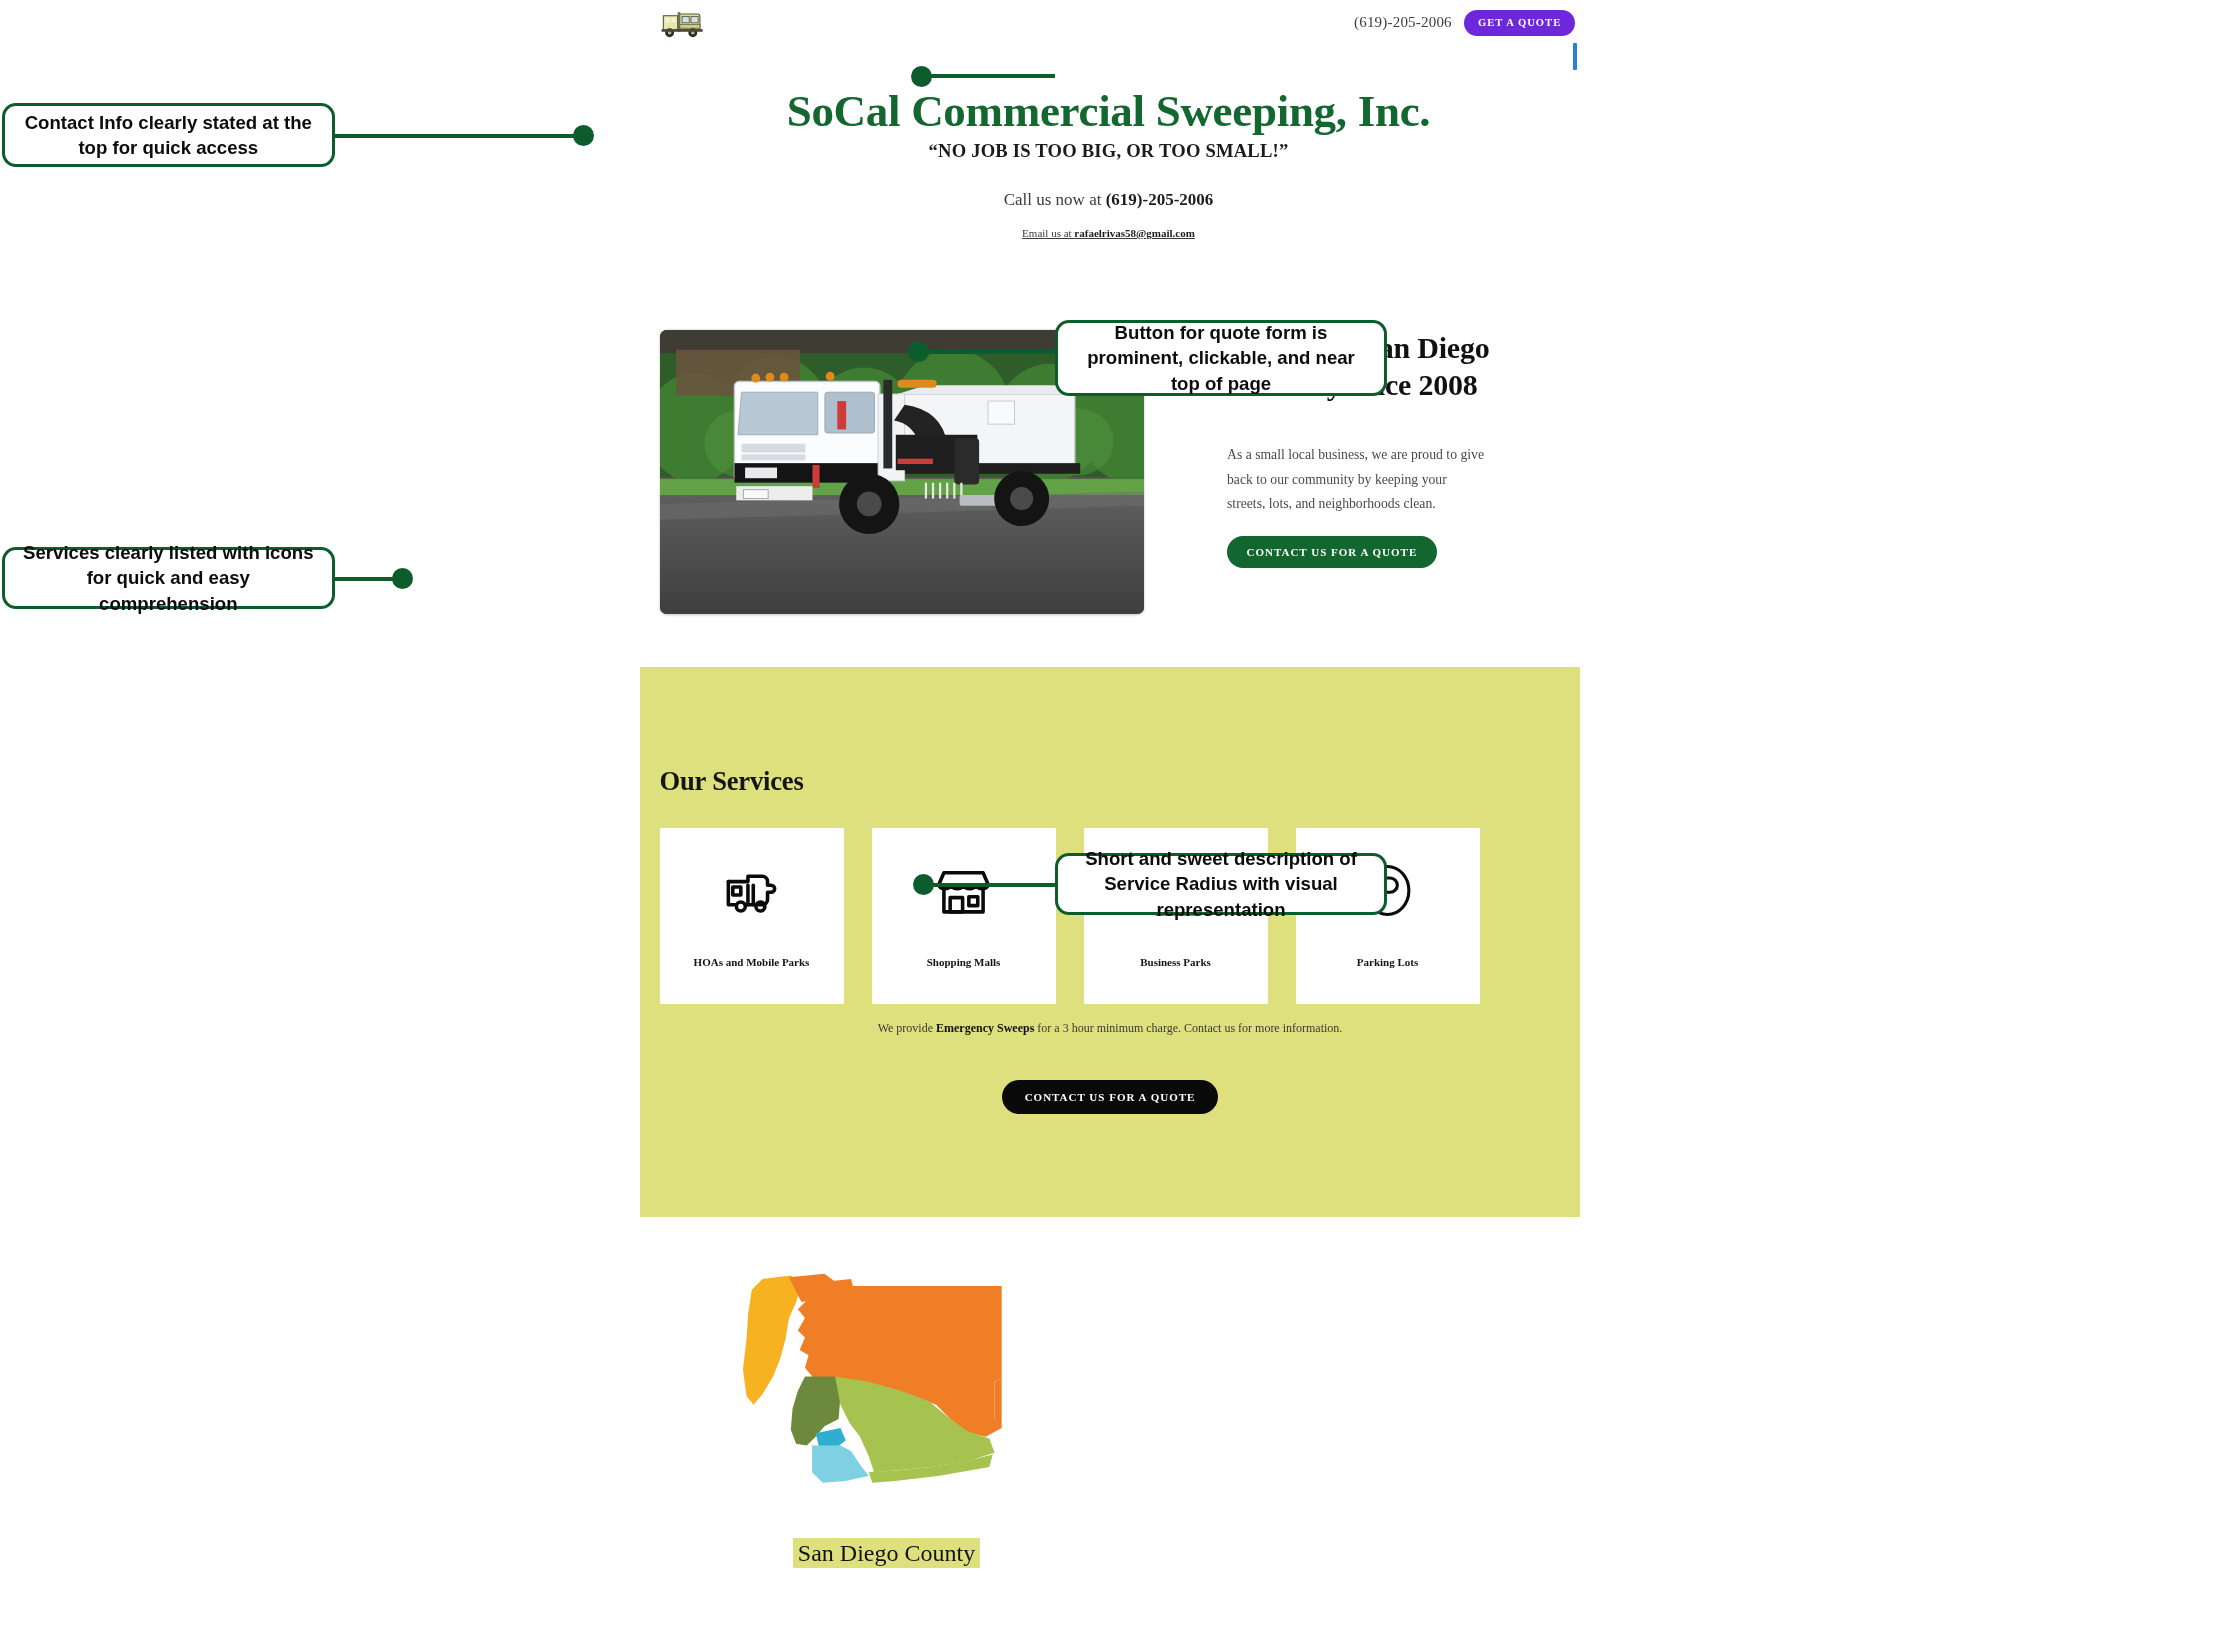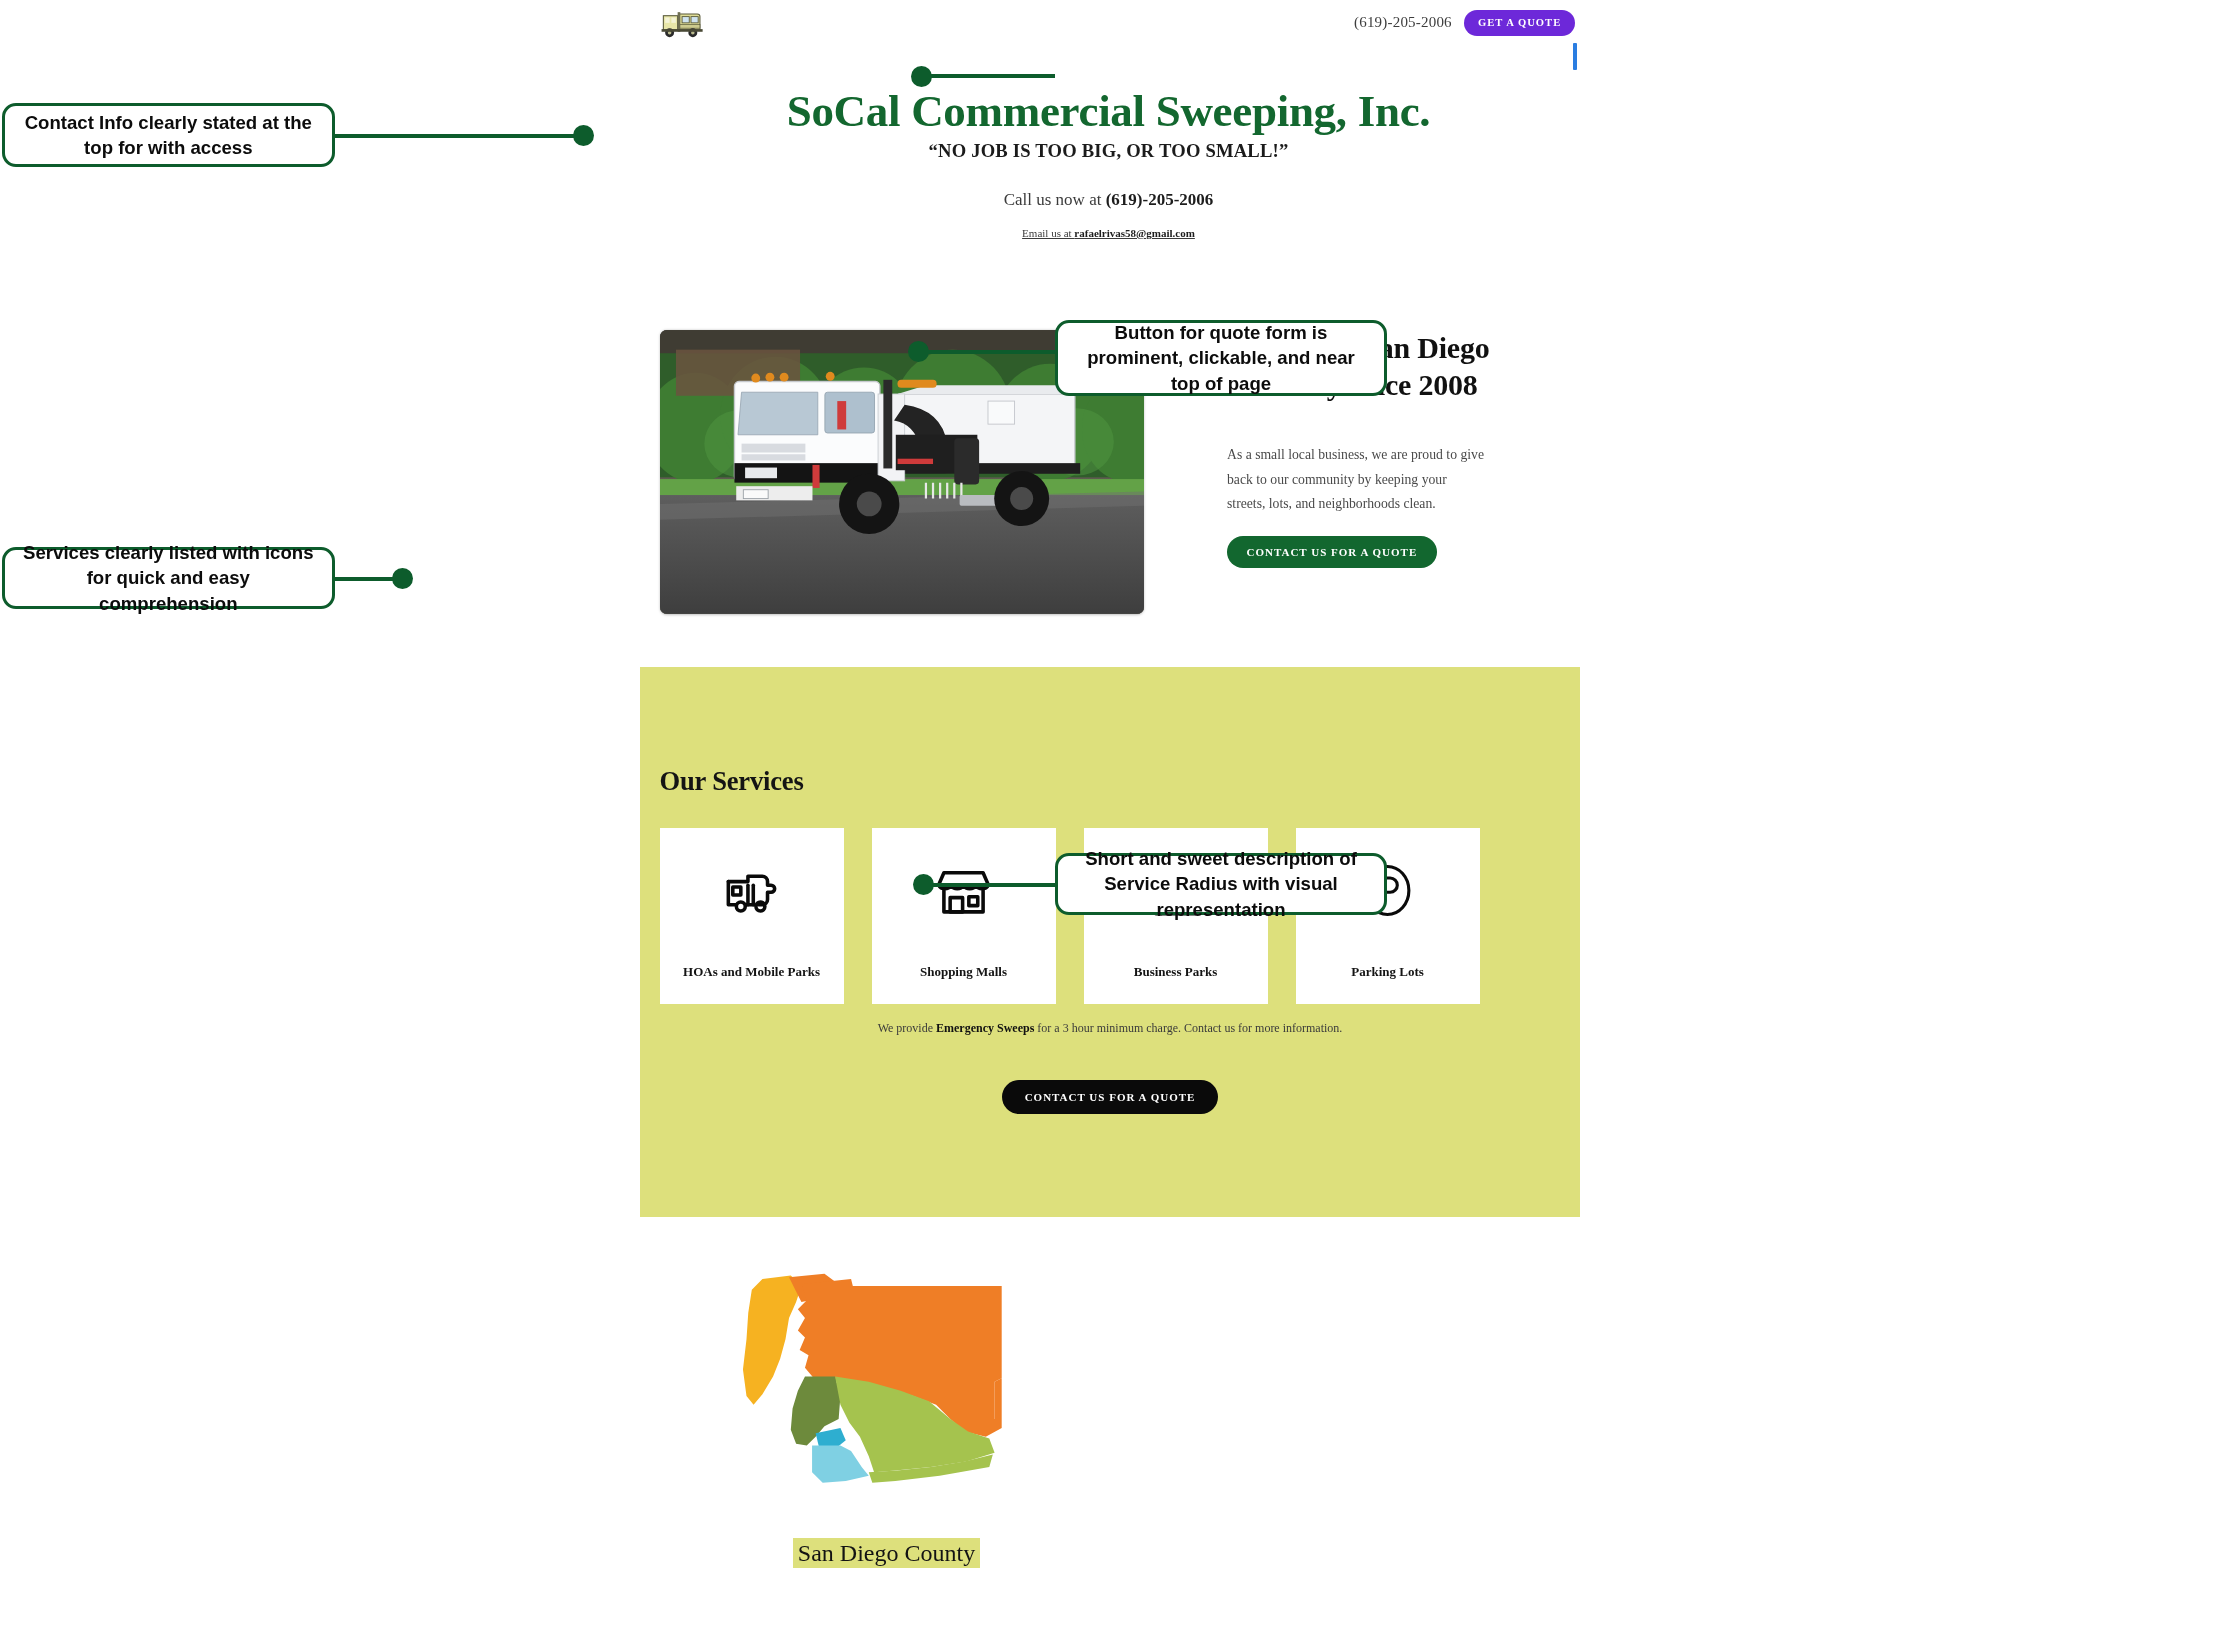--- a/index.html
+++ b/index.html
@@ -110,23 +110,23 @@
   }
   .cards { position: absolute; left: 19.5px; top: 161px; display: flex; gap: 28px; }
   .card {
     width: 184px; height: 176px; background: #ffffff;
     display: flex; flex-direction: column; align-items: center;
     justify-content: flex-start; padding-top: 34px;
   }
   .card-icon { width: 57px; height: 57px; }
   .card-icon svg { width: 100%; height: 100%; display: block; }
   .card-label {
-    margin-top: auto; margin-bottom: 23px; padding: 0 10.6px;
-    font-family: "Liberation Serif", serif;
-    font-size: 13px; font-weight: 700; color: #141414;
+    margin-top: auto; margin-bottom: 34px; padding: 0 10.6px;
+    font-family: "Liberation Serif", serif;
+    font-size: 11px; font-weight: 700; color: #141414;
     text-align: center; line-height: 1.4;
   }
   .emergency {
     position: absolute; left: 0; top: 354px; width: 940px; text-align: center;
     font-family: "Liberation Serif", serif;
     font-size: 12px; color: #3a3a3a;
   }
   .emergency b { color: #111111; font-weight: 700; }
   .services-cta-wrap {
     position: absolute; left: 0; top: 413px; width: 940px; text-align: center;
@@ -389,21 +389,21 @@
 </div>
 
 <div id="annotations">
 
   <div class="leader-dot" style="left:911px; top:66px;"></div>
   <div class="leader" style="left:927px; top:74px; width:128px;"></div>
 
   <div class="leader-dot" style="left:573px; top:125px;"></div>
   <div class="leader" style="left:335px; top:134px; width:246px;"></div>
   <div class="anno" style="left:1.8px; top:103px; width:333px; height:64px;">
-    <span>Contact Info clearly stated at the top for with access</span>
+    <span>Contact Info clearly stated at the top for quick access</span>
   </div>
 
   <div class="leader-dot" style="left:908px; top:341px;"></div>
   <div class="leader" style="left:924px; top:350px; width:131px;"></div>
   <div class="anno" style="left:1055px; top:320px; width:332px; height:76px;">
     <span>Button for quote form is prominent, clickable, and near top of page</span>
   </div>
 
   <div class="leader-dot" style="left:392px; top:568px;"></div>
   <div class="leader" style="left:335px; top:577px; width:67px;"></div>

